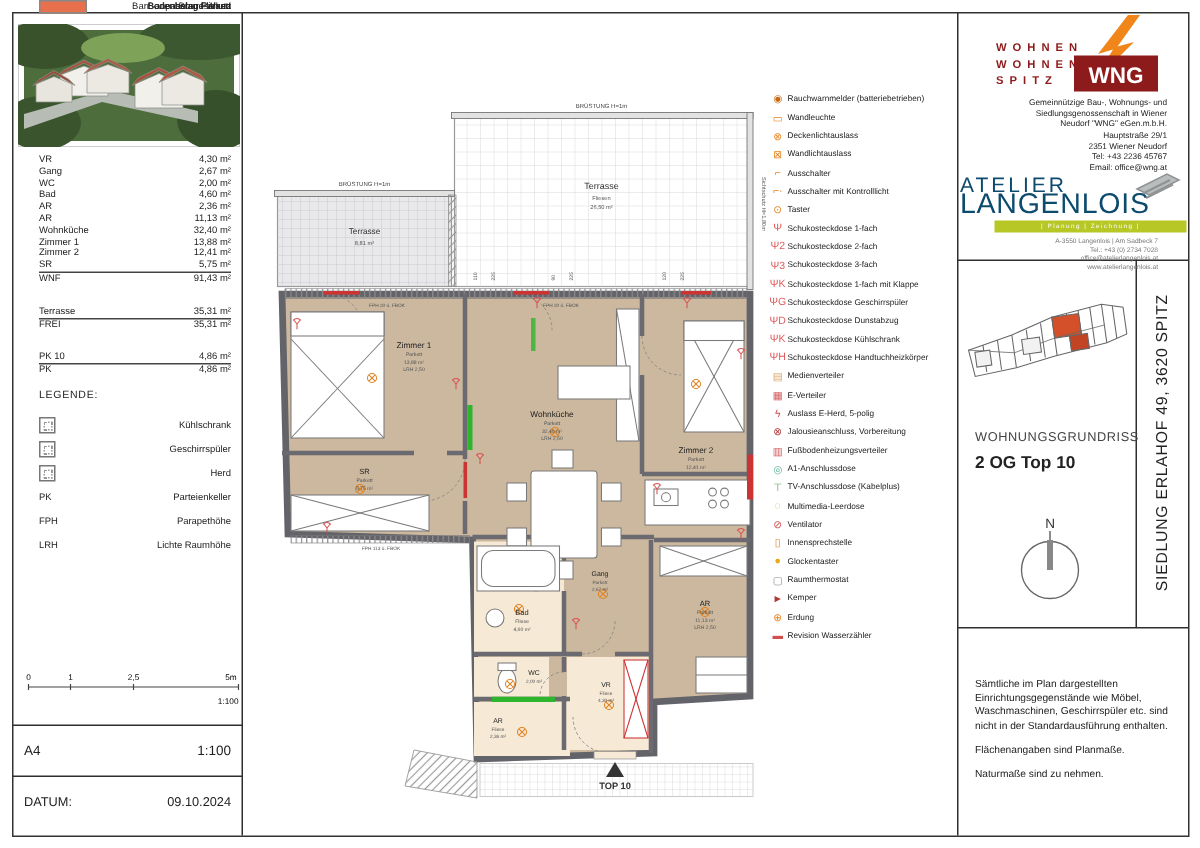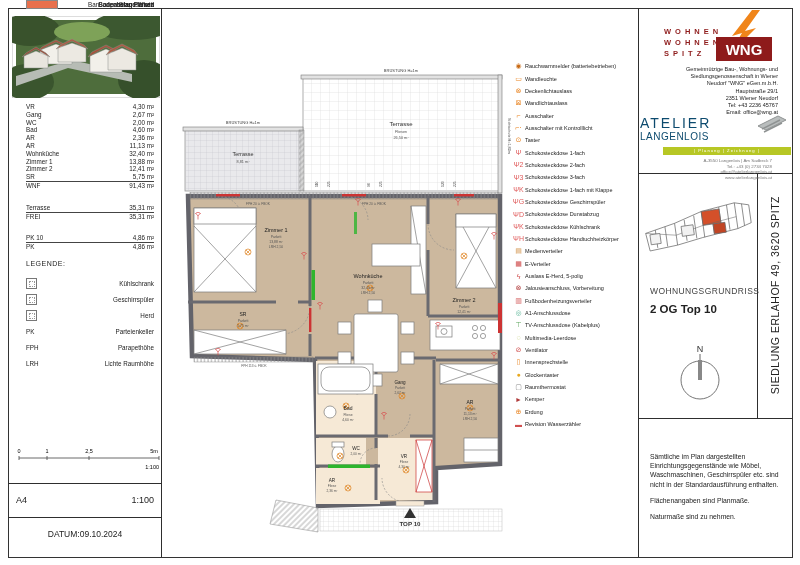--- a/index.html
+++ b/index.html
@@ -22,31 +22,31 @@
   
   .symlist{position:absolute;left:512px;top:60px;width:126px;list-style:none;margin:0;padding:0}
   .symlist li{display:flex;align-items:center;height:12.35px}
   .symg{width:13px;text-align:center;font-size:7px;flex:0 0 13px}
   .syml{font-size:5.5px;color:#222;white-space:nowrap}
   
   .tagline{position:absolute;left:664px;top:26px;font-size:7.5px;font-weight:bold;letter-spacing:4px;color:#8e1b1b;line-height:11px}
   .orgblock{position:absolute;left:636px;top:66px;width:142px;text-align:right;font-size:5.5px;line-height:7.2px;color:#222}
   .at-names{position:absolute;left:640px;top:116px;width:118px;text-align:left;color:#0c4a6e;line-height:14px}
   .at1{font-size:14px;letter-spacing:2px}
-  .at2{font-size:10px;letter-spacing:0.5px}
+  .at2{font-size:19px;letter-spacing:0.5px}
   .banner{position:absolute;left:663px;top:147px;width:128px;height:8px;background:#b7c725;color:#fff;font-size:4.2px;text-align:center;line-height:8px;letter-spacing:1px}
   .at-addr{position:absolute;left:648px;top:158px;width:124px;text-align:right;font-size:4.4px;line-height:5.6px;color:#777}
   .doctype{position:absolute;left:650px;top:286px;font-size:8.5px;letter-spacing:0.4px;color:#444}
   .unit{position:absolute;left:650px;top:303px;font-size:11.5px;font-weight:bold;color:#222}
   .vstrip{position:absolute;left:757px;top:173px;width:35px;height:245px;display:flex;align-items:center;justify-content:center}
   .vstrip span{writing-mode:vertical-rl;transform:rotate(180deg);font-size:10.5px;letter-spacing:0.5px;color:#222;white-space:nowrap}
   .notes{position:absolute;left:650px;top:452px;width:132px;font-size:6.8px;line-height:1.35;color:#222}
   .notes p{margin:0 0 7px 0}
   .a4row{position:absolute;left:16px;top:483px;width:138px;height:34px;display:flex;justify-content:space-between;align-items:center;font-size:9px}
-  .datrow{position:absolute;left:16px;top:517px;width:138px;height:34px;display:flex;justify-content:center;align-items:center;font-size:8.5px}
+  .datrow{position:absolute;left:16px;top:517px;width:138px;height:34px;display:flex;justify-content:space-between;align-items:center;font-size:8.5px}
 </style>
 </head>
 <body>
 
 <div class="abs" style="left:8px;top:8px;width:783px;height:548px;border:1px solid #333"></div>
 <div class="line" style="left:161px;top:8px;width:1px;height:549px"></div>
 <div class="line" style="left:638px;top:8px;width:1px;height:549px"></div>
 <div class="line" style="left:757px;top:173px;width:1px;height:245px"></div>
 <div class="line" style="left:638px;top:173px;width:154px;height:1px"></div>
 <div class="line" style="left:638px;top:418px;width:154px;height:1px"></div>

